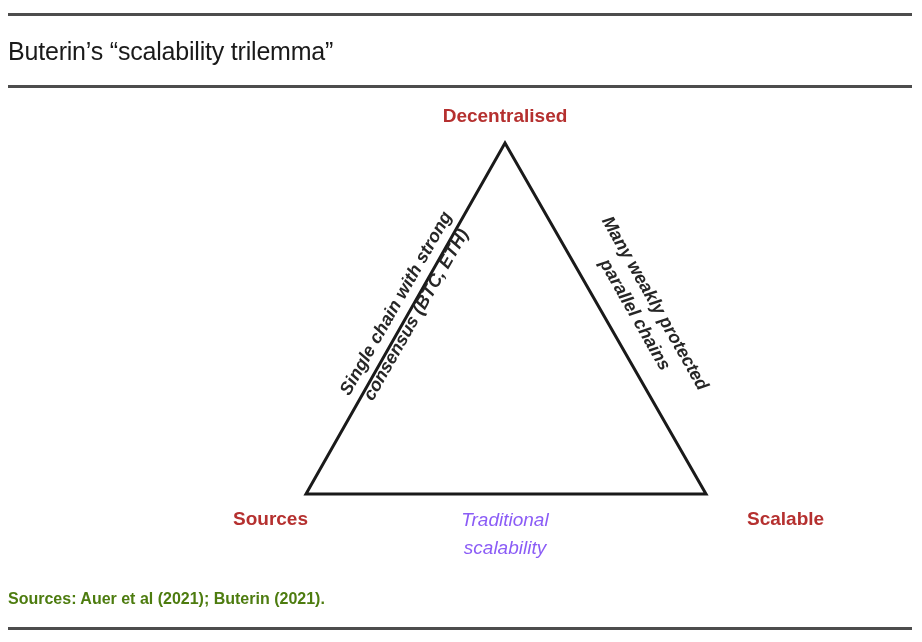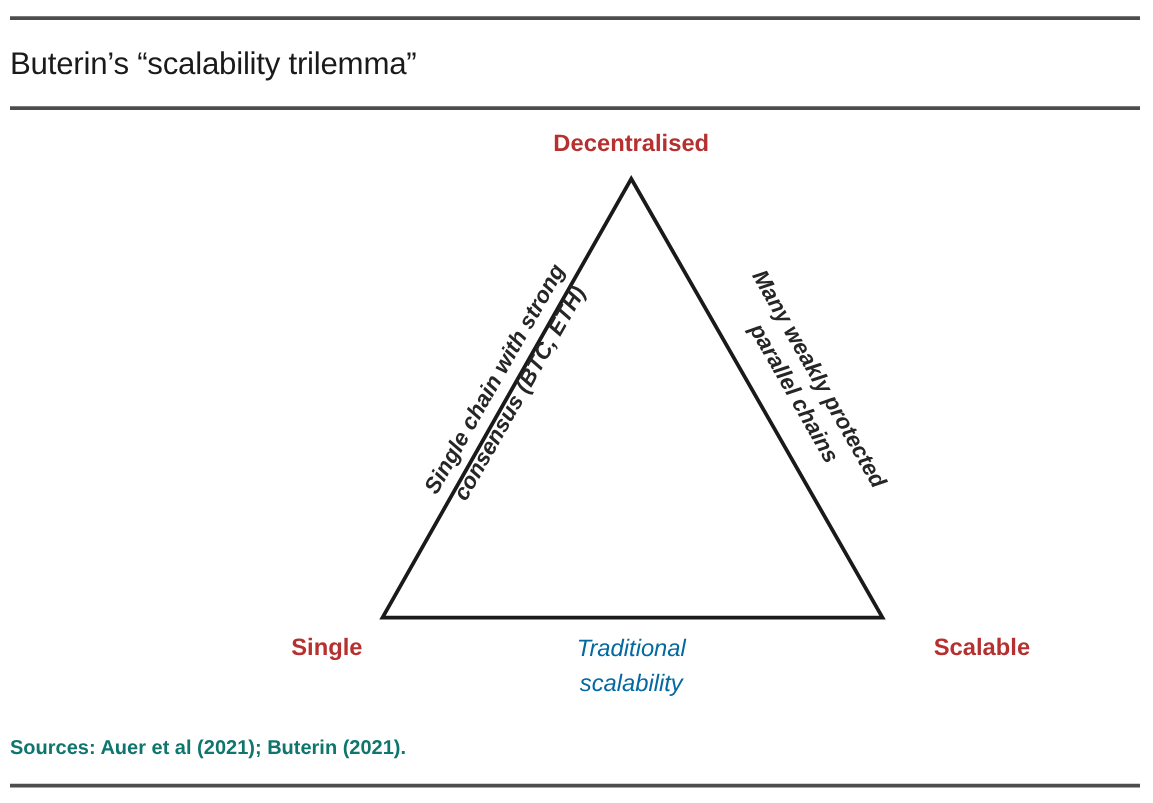--- a/index.html
+++ b/index.html
@@ -88,21 +88,21 @@
   
   .centre-note {
     position: absolute;
     left: 385px;
     top: 418px;
     width: 240px;
     text-align: center;
     font-style: italic;
     font-size: 19px;
     line-height: 28px;
-    color: #0369a1;
+    color: #8b5cf6;
   }
 
   
   .edge-label {
     position: absolute;
     font-style: italic;
     font-weight: bold;
     font-size: 18px;
     line-height: 23px;
     color: #262626;
@@ -125,21 +125,21 @@
   }
 
   
   .sources {
     position: absolute;
     left: 8px;
     top: 589px;
     font-size: 16px;
     font-weight: bold;
     line-height: 20px;
-    color: #0f766e;
+    color: #4d7c0f;
     white-space: nowrap;
   }
 </style>
 </head>
 <body>
 
 <div id="figure">
 
   <div class="rule rule-top"></div>
 
@@ -148,21 +148,21 @@
   <div class="rule rule-under-title"></div>
 
   <div class="plot">
 
     <svg class="tri-svg" viewBox="0 0 922 490" preserveAspectRatio="none">
       <polygon points="505,55 706,406 306,406" fill="none" stroke="#1a1a1a" stroke-width="3" stroke-linejoin="miter"></polygon>
     </svg>
 
     <div class="vertex-label label-decentralised">Decentralised</div>
 
-    <div class="vertex-label label-secure">Single</div>
+    <div class="vertex-label label-secure">Sources</div>
 
     <div class="vertex-label label-scalable">Scalable</div>
 
     <div class="centre-note">
       <div>Traditional</div>
       <div>scalability</div>
     </div>
 
     <div class="edge-label edge-left">
       <div>Single chain with strong</div>

